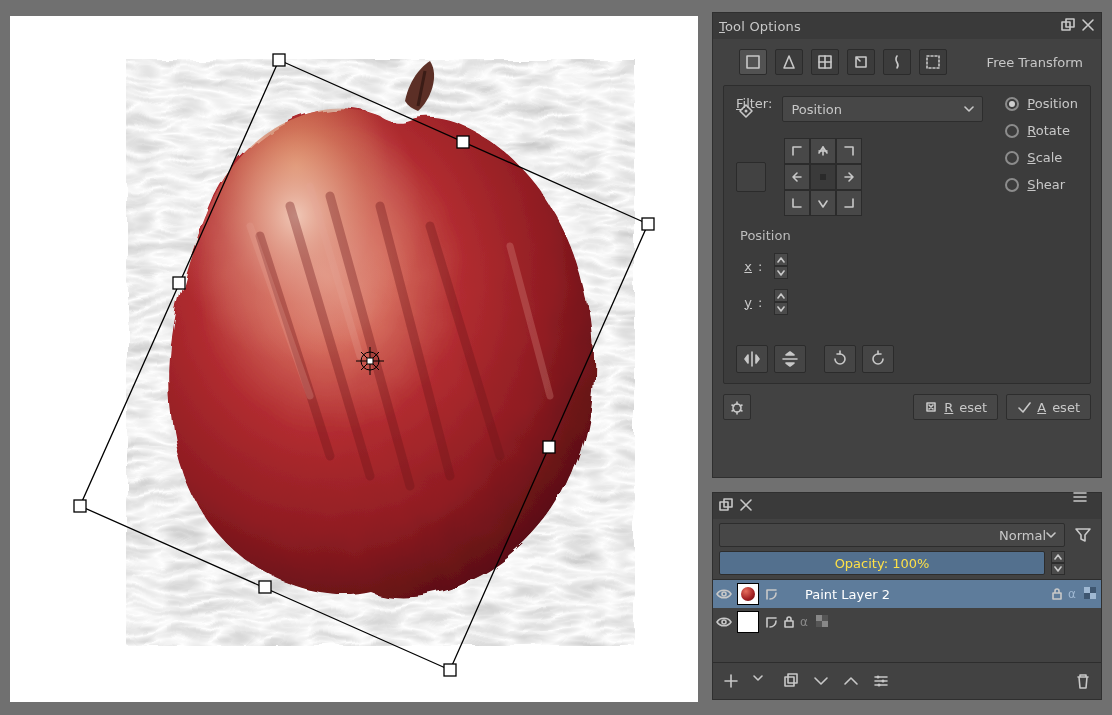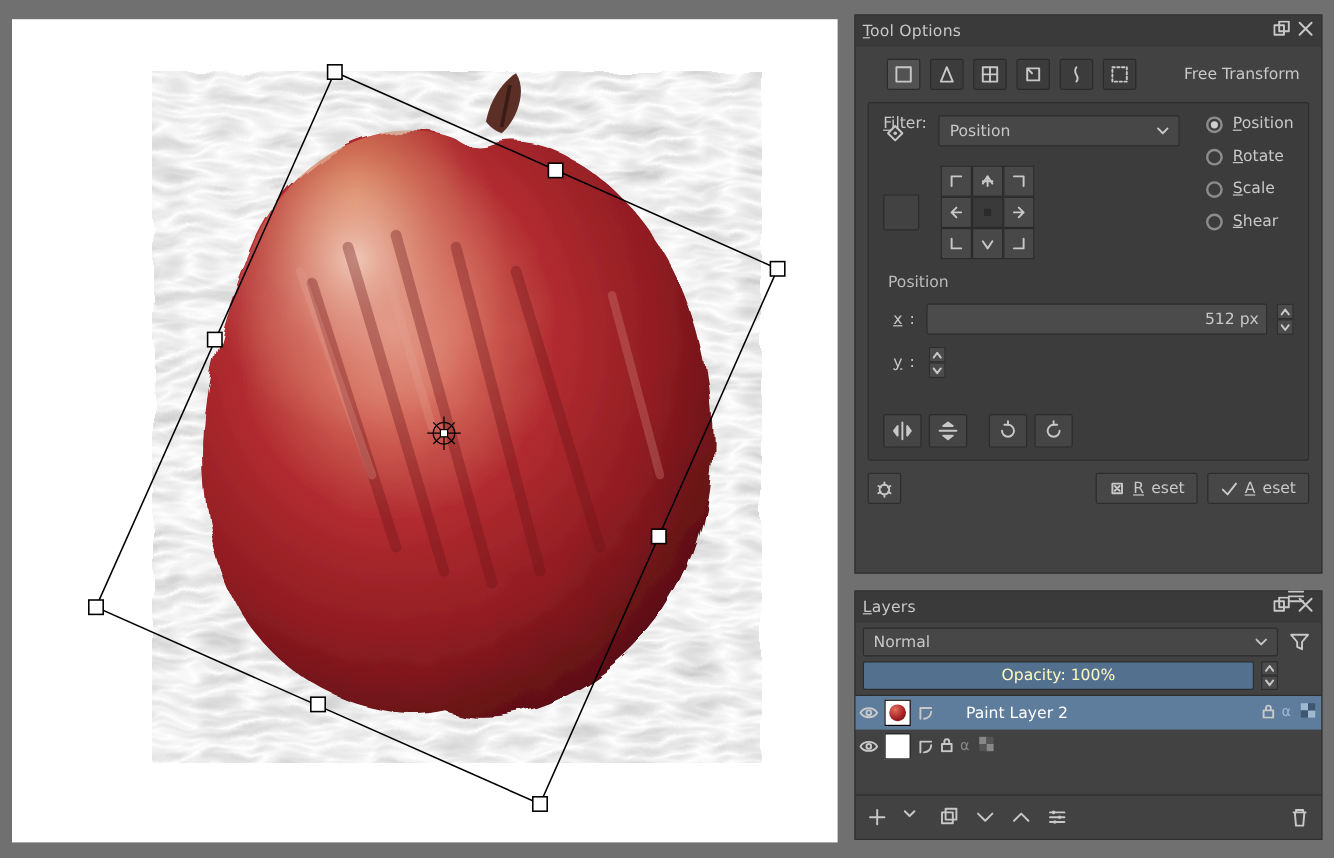--- a/index.html
+++ b/index.html
@@ -125,28 +125,28 @@
     width:28px; height:26px; background:#474747; border:1px solid #2d2d2d; border-radius:2px;
     display:flex; align-items:center; justify-content:center;
   }
   .bug-btn svg { width:16px; height:16px; }
 
   
   .layers-body { padding:0; }
   .layers-row1 { display:flex; padding:4px 6px; gap:6px; }
   .blend-select {
     flex:1; height:24px; background:#474747; border:1px solid #2d2d2d; border-radius:2px;
-    display:flex; align-items:center; justify-content:space-between; padding:0 8px;
+    display:flex; align-items:center; justify-content:flex-end; padding:0 8px;
   }
   .funnel-btn { width:24px; height:24px; background:none; display:flex; align-items:center; justify-content:center;}
   .funnel-btn svg { width:18px; height:18px; }
   .opacity-row { display:flex; padding:0 6px 4px 6px; gap:6px; align-items:stretch; }
   .opacity-slider {
     flex:1; height:24px; background:#53708e; border:1px solid #2d2d2d; border-radius:2px;
-    display:flex; align-items:center; justify-content:center; color:#fef9c3;
+    display:flex; align-items:center; justify-content:center; color:#fde047;
   }
   .op-spinner { display:flex; flex-direction:column; }
   .op-spinner .sp { width:14px; height:12px; background:#4b4b4b; border:1px solid #2d2d2d;
     display:flex; align-items:center; justify-content:center;}
   .op-spinner .sp svg { width:8px; height:8px; }
   .menu-btn { width:24px; height:24px; display:flex; align-items:center; justify-content:center; }
   .layer-list { border-top:1px solid #2d2d2d; border-bottom:1px solid #2d2d2d; }
   .layer-row { display:flex; align-items:center; height:28px; }
   .layer-row.selected { background:#5e7c9b; color:#ffffff; }
   .layer-row .vis { width:22px; display:flex; align-items:center; justify-content:center; }
@@ -417,23 +417,20 @@
               <span><span class="ul">S</span>hear</span>
             </div>
         </div>
       </div>
 
       <div class="subhead">Position</div>
 
       <div class="field-row">
         <span class="flabel">x</span>
           <span class="colon">:</span>
-        <div class="field">
-            <span>512 px</span>
-          </div>
         <div class="spinner">
           <div class="sp">
               <svg class="ic-stroke">
                 <path d="M1 6 L4 2 L7 6"></path>
               </svg>
             </div>
           <div class="sp">
               <svg class="ic-stroke">
                 <path d="M1 2 L4 6 L7 2"></path>
               </svg>
@@ -504,21 +501,20 @@
             <path d="M2 8 L6 12 L13 3"></path>
           </svg>
         <span class="ul" style="text-decoration:underline;">A</span>
           <span>eset</span>
       </div>
     </div>
   </div>
 
   <div class="docker">
     <div class="docker-title">
-      <span class="title-text"><span class="ul">L</span>ayers</span>
       <div class="win-icons">
         <span><svg class="ic-stroke">
               <rect x="1" y="4" width="8" height="8"></rect>
               <rect x="5" y="1" width="8" height="8"></rect>
             </svg></span>
         <span><svg class="ic-stroke">
               <path d="M2 2 L12 12 M12 2 L2 12"></path>
             </svg></span>
       </div>
     </div>

